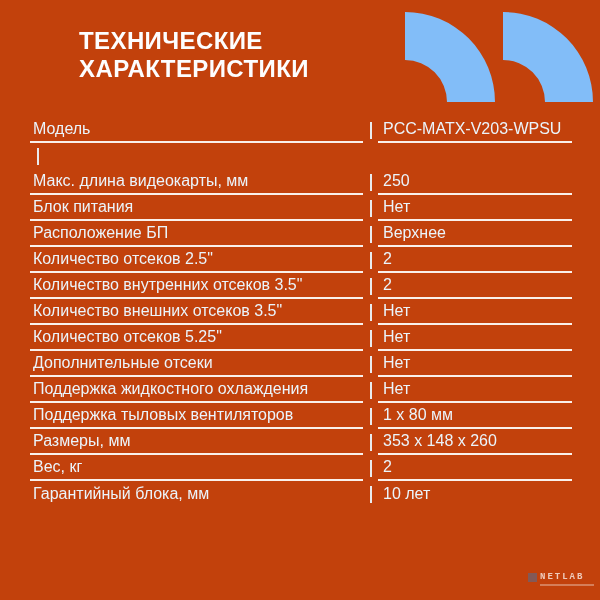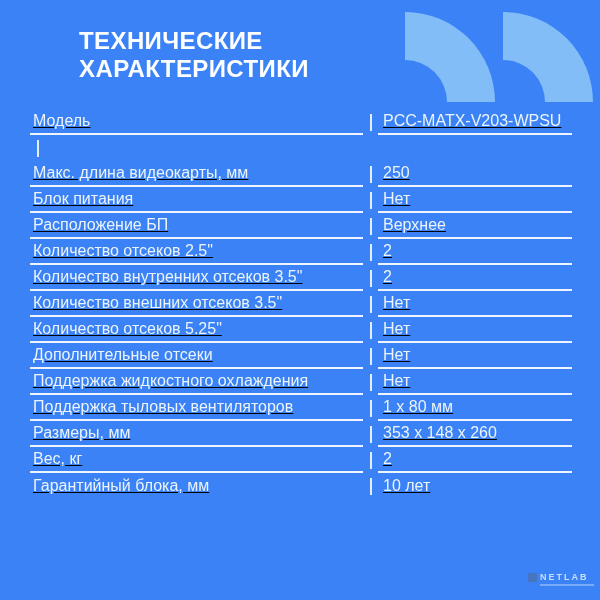--- a/index.html
+++ b/index.html
@@ -5,21 +5,21 @@
   * { margin: 0; padding: 0; box-sizing: border-box; }
   html, body { width: 600px; height: 600px; }
   body {
     font-family: "Liberation Sans", sans-serif;
     overflow: hidden;
   }
   .stage {
     position: relative;
     width: 600px;
     height: 600px;
-    background: #3b82f6;
+    background: #c2410c;
   }
   
   .title {
     position: absolute;
     left: 79px;
     top: 27px;
     color: #FDFEFF;
     font-size: 24px;
     font-weight: bold;
     line-height: 28px;
@@ -30,23 +30,22 @@
     position: absolute;
     left: 404px;
     top: 11px;
     width: 196px;
     height: 92px;
   }
   
   .spec-table {
     position: absolute;
     left: 30px;
-    top: 109px;
+    top: 117px;
     width: 542px;
-    text-decoration: underline;
   }
   .spec-row {
     display: flex;
     height: 26px;
     align-items: stretch;
   }
   .cell-label {
     width: 333px;
     flex: none;
     border-bottom: 2px solid rgba(255,255,255,0.92);
@@ -85,20 +84,21 @@
   .spec-row.last .cell-label,
   .spec-row.last .cell-value {
     border-bottom: none;
   }
   
   .watermark {
     position: absolute;
     left: 528px;
     top: 573px;
     width: 68px;
+    font-family: Liberation Mono, monospace;
   }
   .watermark-main {
     display: flex;
     align-items: center;
   }
   .watermark-square {
     width: 9px;
     height: 9px;
     background: rgba(80,110,150,0.55);
     flex: none;

